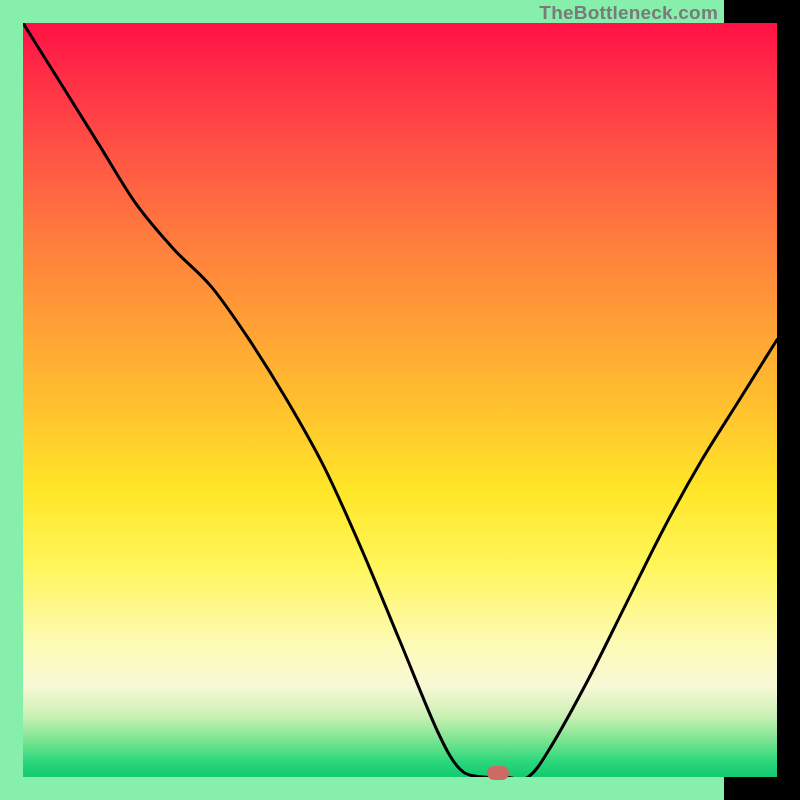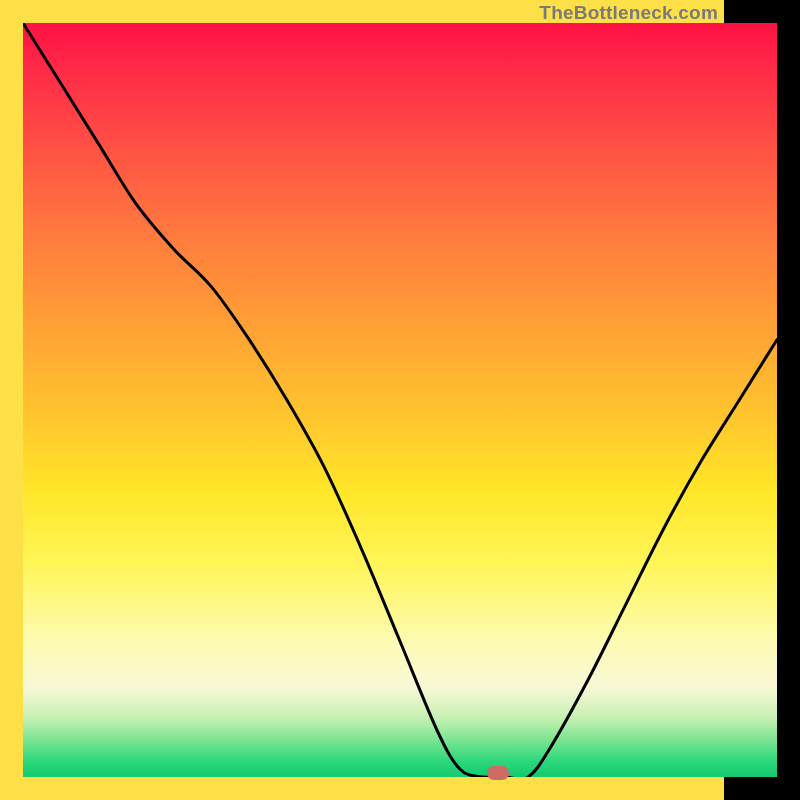--- a/index.html
+++ b/index.html
@@ -7,21 +7,21 @@
     padding: 0;
     width: 800px;
     height: 800px;
     background: #000;
     overflow: hidden;
   }
   .frame {
     position: relative;
     width: 724px;
     height: 800px;
-    background: #fde047;
+    background: #86efac;
   }
   .plot-area {
     position: absolute;
     left: 23px;
     top: 23px;
     width: 754px;
     height: 754px;
     
     background: linear-gradient(to bottom,
       #ff1144 0%,

